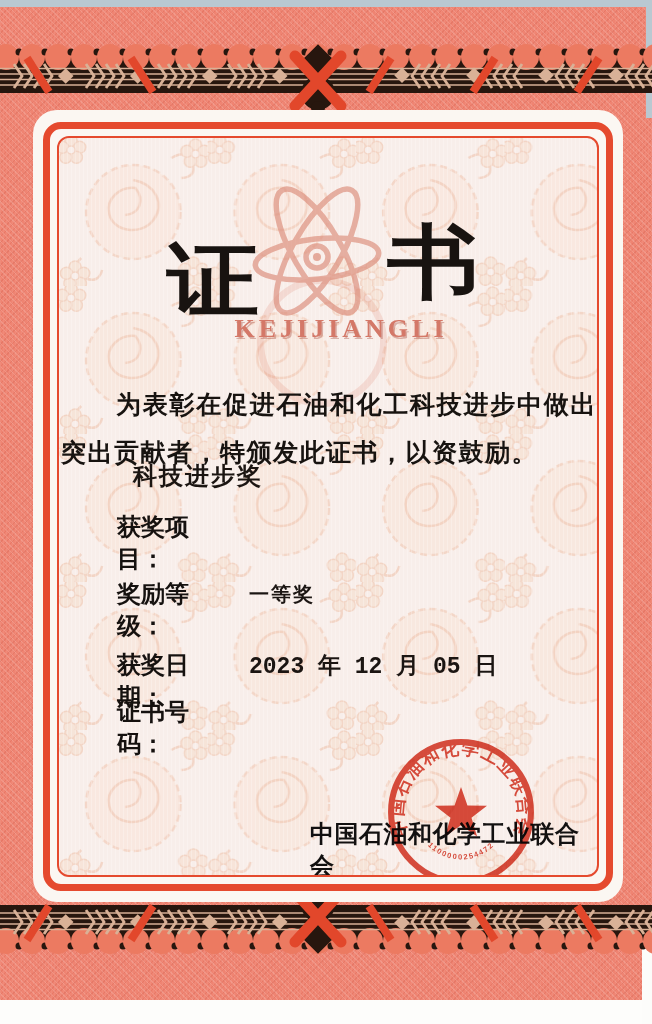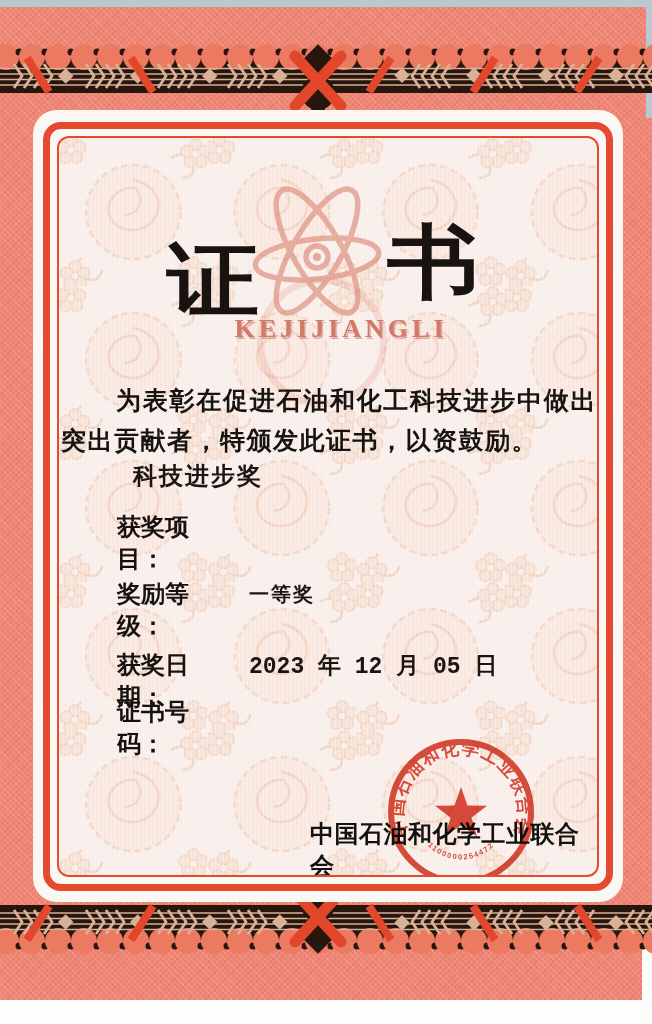--- a/index.html
+++ b/index.html
@@ -30,21 +30,21 @@
   .title-char{position:absolute;font-family:"DejaVu Serif","Liberation Serif",serif;font-weight:900;
               font-size:92px;line-height:1;color:#181310;transform:scaleY(.88);letter-spacing:0;}
   .t-left{left:108px;top:96px;}
   .t-right{left:328px;top:78px;}
   .subtitle{position:absolute;left:140px;top:176px;width:284px;text-align:center;
             font-family:"Liberation Serif","DejaVu Serif",serif;font-weight:700;font-size:26px;
             color:var(--subtitle-red,#d47868);letter-spacing:4px;
             text-shadow:1.5px 1.5px 0 rgba(160,60,45,.35);}
   .body-text{position:absolute;left:2px;top:243px;width:536px;color:#171310;
              font-family:"DejaVu Serif","Liberation Serif",serif;font-weight:bold;
-             font-size:25px;line-height:40px;letter-spacing:1.5px;text-align:justify;text-indent:2.2em;}
+             font-size:25px;line-height:48px;letter-spacing:1.5px;text-align:justify;text-indent:2.2em;}
   .row{position:absolute;left:58px;display:flex;align-items:flex-start;}
   .row-label{width:116px;flex:none;font-weight:800;font-size:24px;color:#15110f;letter-spacing:0;}
   .row-value{margin-left:16px;color:#1b1512;font-family:"DejaVu Serif","Liberation Serif",serif;font-weight:bold;}
   .r1{top:322px;} .r1 .row-value{font-size:24px;letter-spacing:2px;}
   .r2{top:363px;} .r2 .row-label{padding-top:10px;}
   .r2 .row-value{width:276px;font-size:19px;line-height:27px;letter-spacing:.5px;}
   .r3{top:416px;} .r3 .row-value{font-size:20px;letter-spacing:1px;padding-top:3px;}
   .r4{top:440px;} .r4 .row-value{font-size:20px;letter-spacing:2px;padding-top:3px;}
   .r5{top:511px;} .r6{top:558px;}
   .val-num{font-family:Liberation Mono, monospace;font-weight:bold;font-size:23px !important;padding-top:1px;}

